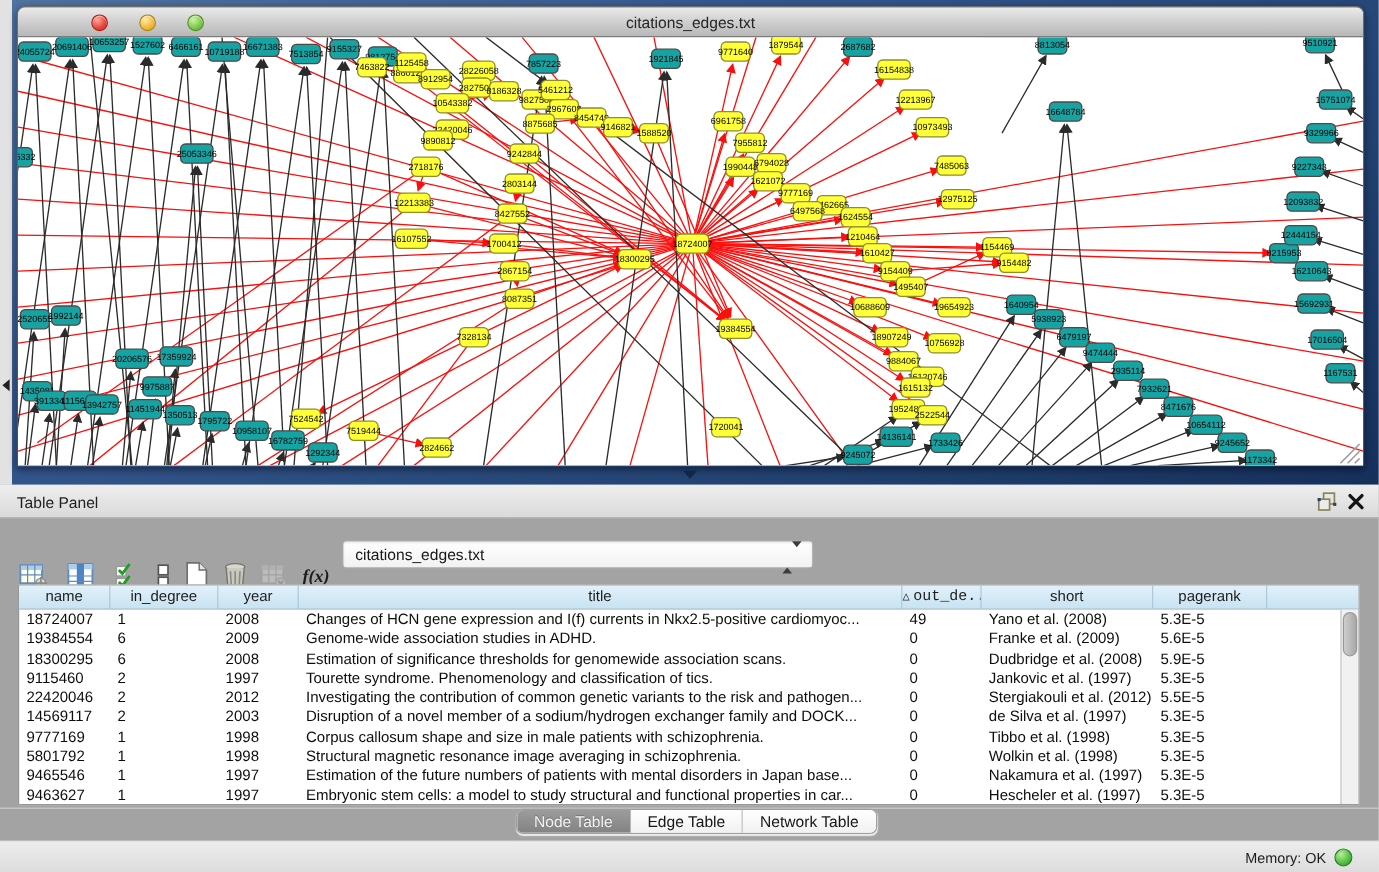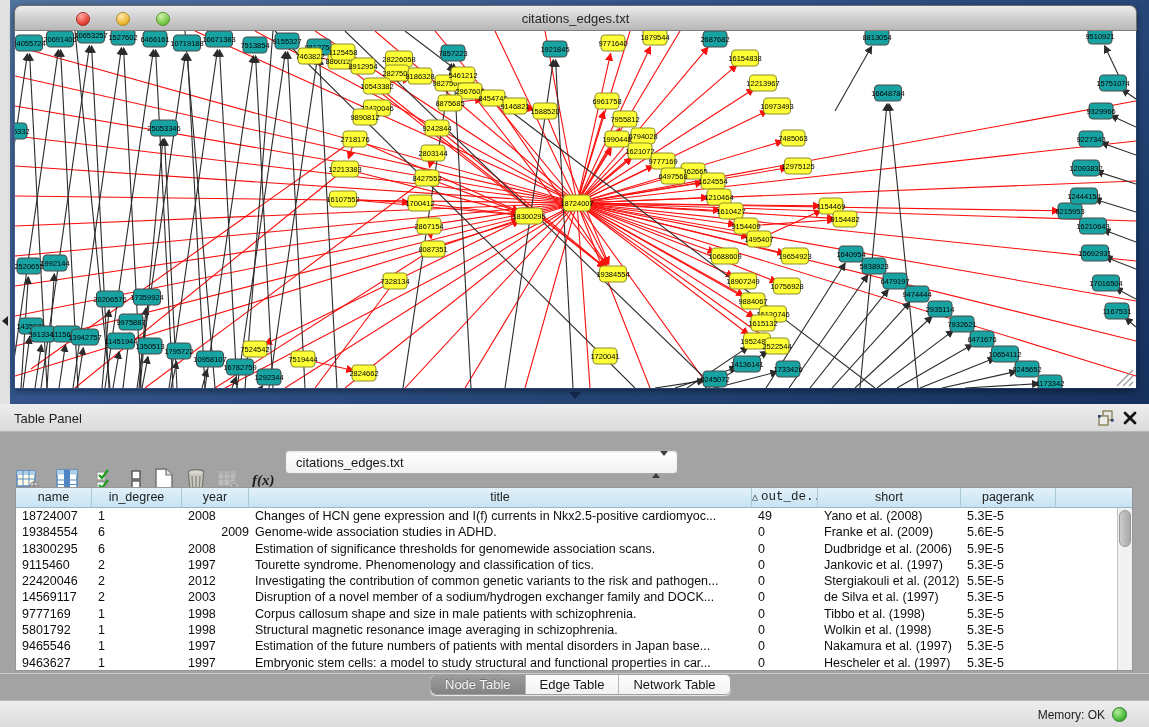--- a/index.html
+++ b/index.html
@@ -645,33 +645,33 @@
             <div class="td" style="width: 90px;">1</div>
             <div class="td" style="width: 67px;">2008</div>
             <div class="td" style="width: 503px;">Changes of HCN gene expression and I(f) currents in Nkx2.5-positive cardiomyoc...</div>
             <div class="td" style="width: 66px;">49</div>
             <div class="td" style="width: 143px;">Yano et al. (2008)</div>
             <div class="td" style="width: 95px;">5.3E-5</div>
           </div>
           <div class="trow">
             <div class="td" style="width: 76px;">19384554</div>
             <div class="td" style="width: 90px;">6</div>
-            <div class="td" style="width: 67px; text-align: right;">2009</div>
+            <div class="td" style="width: 67px;">2009</div>
             <div class="td" style="width: 503px;">Genome-wide association studies in ADHD.</div>
             <div class="td" style="width: 66px;">0</div>
             <div class="td" style="width: 143px;">Franke et al. (2009)</div>
             <div class="td" style="width: 95px;">5.6E-5</div>
           </div>
           <div class="trow">
             <div class="td" style="width: 76px;">18300295</div>
             <div class="td" style="width: 90px;">6</div>
             <div class="td" style="width: 67px;">2008</div>
             <div class="td" style="width: 503px;">Estimation of significance thresholds for genomewide association scans.</div>
             <div class="td" style="width: 66px;">0</div>
-            <div class="td" style="width: 143px;">Dudbridge et al. (2006)</div>
+            <div class="td" style="width: 143px;">Dudbridge et al. (2008)</div>
             <div class="td" style="width: 95px;">5.9E-5</div>
           </div>
           <div class="trow">
             <div class="td" style="width: 76px;">9115460</div>
             <div class="td" style="width: 90px;">2</div>
             <div class="td" style="width: 67px;">1997</div>
             <div class="td" style="width: 503px;">Tourette syndrome. Phenomenology and classification of tics.</div>
             <div class="td" style="width: 66px;">0</div>
             <div class="td" style="width: 143px;">Jankovic et al. (1997)</div>
             <div class="td" style="width: 95px;">5.3E-5</div>

